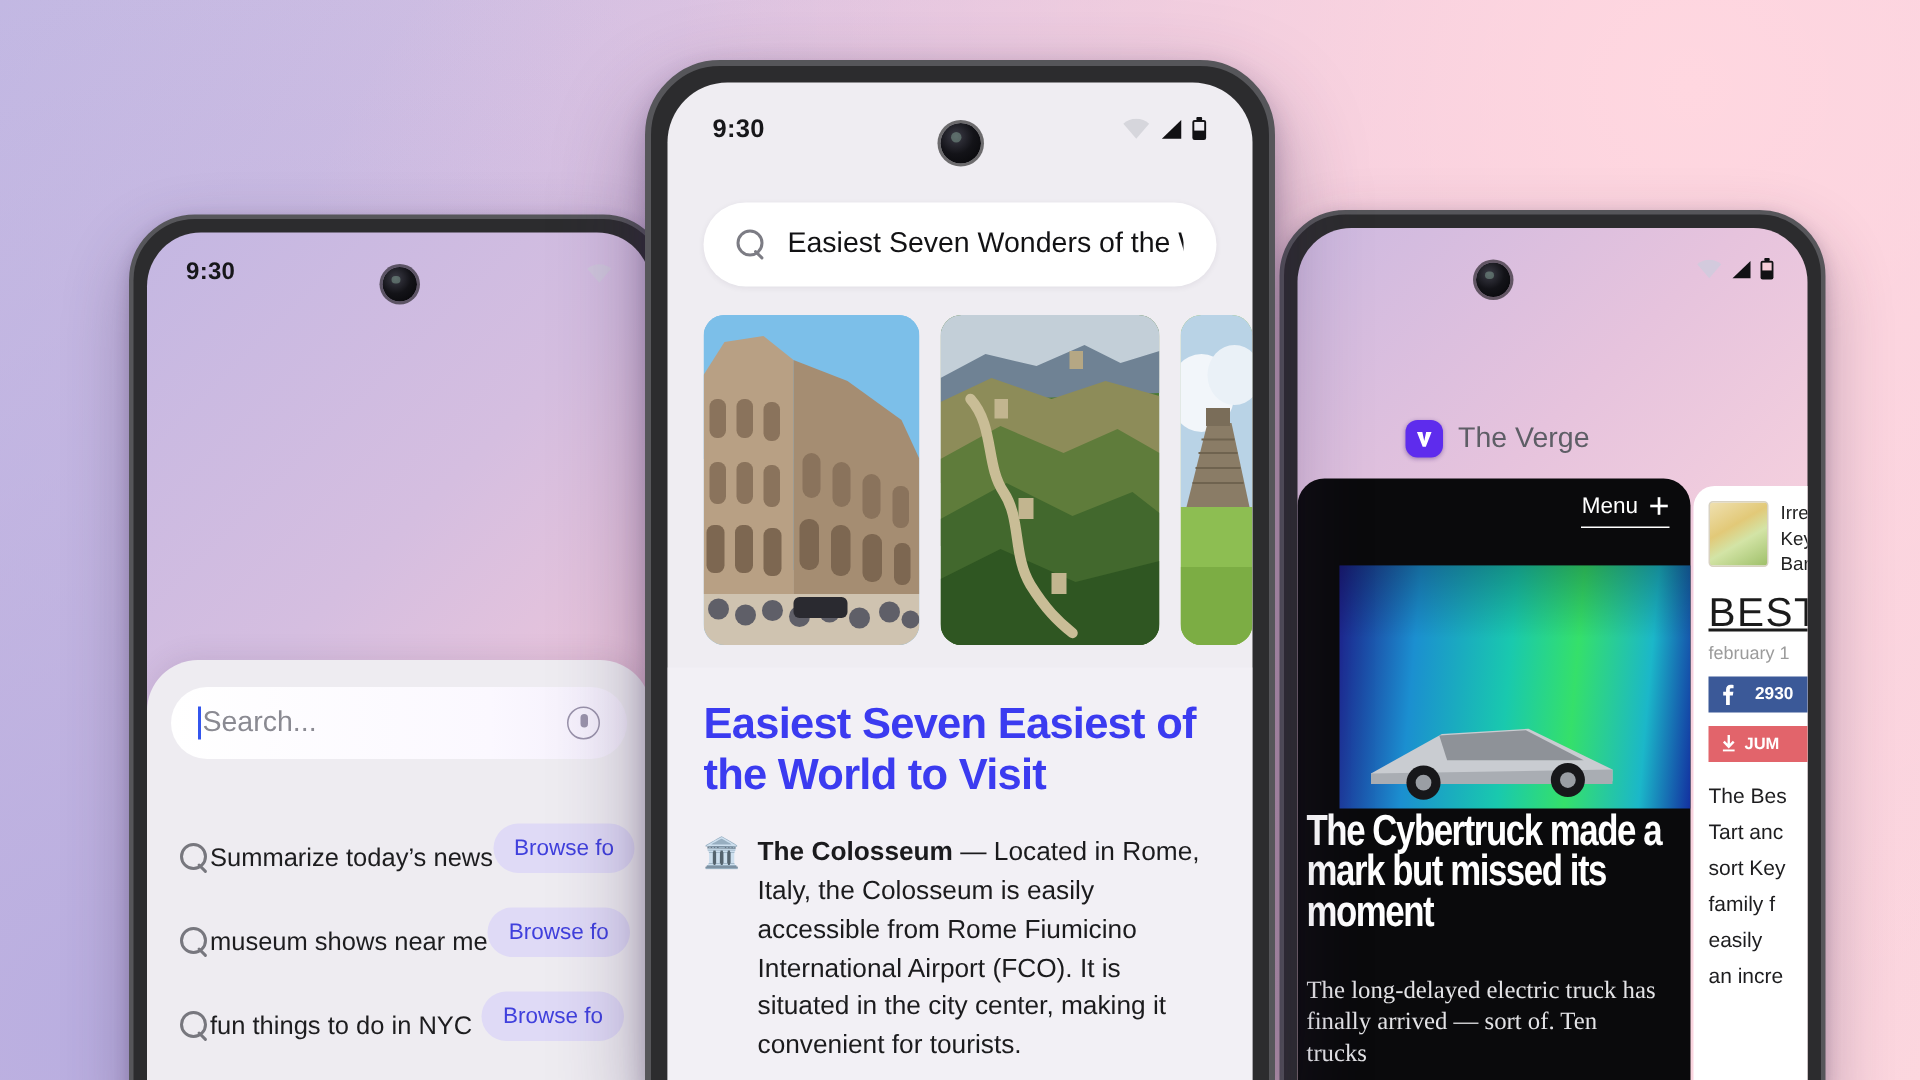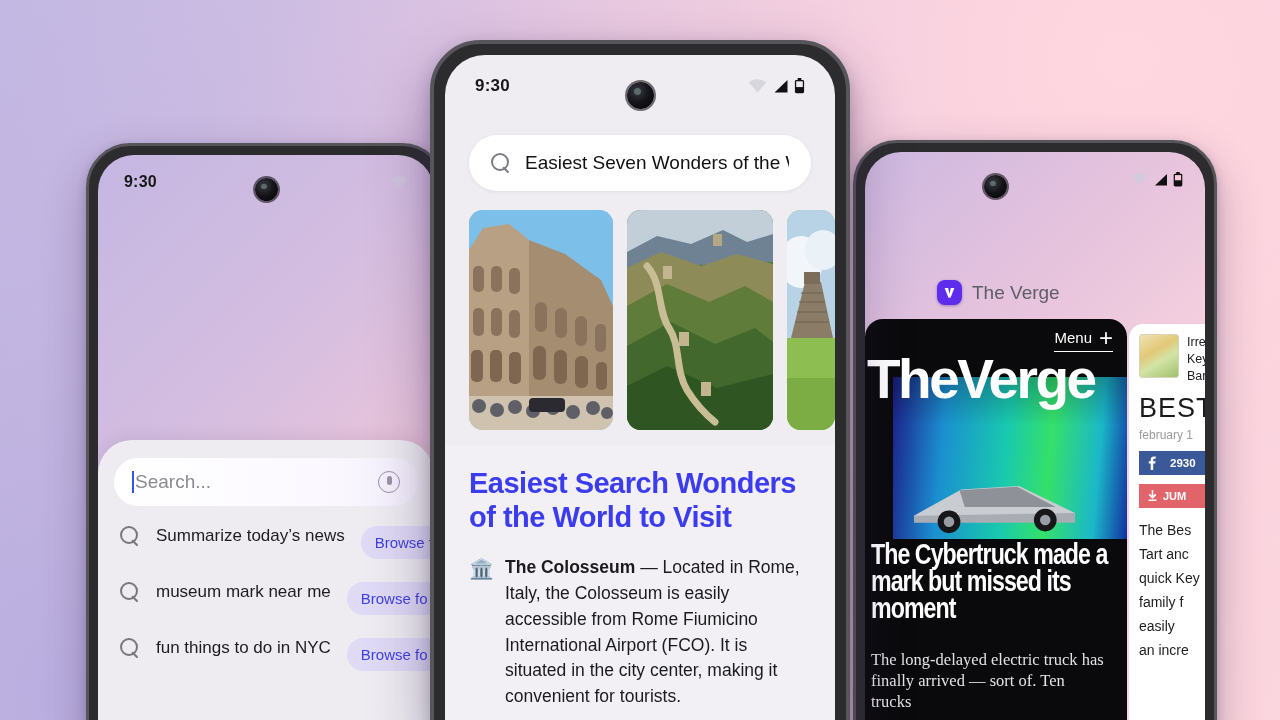--- a/index.html
+++ b/index.html
@@ -96,22 +96,22 @@
     border: 1.6px solid #9a93ab;
     position: relative;
   }
   #left-searchbar .mic-ring::after {
     content: ""; position: absolute; left: 50%; top: 4px;
     width: 5px; height: 9px; margin-left: -2.5px;
     border-radius: 3px; background: #9a93ab;
   }
   .sugg-list { position: absolute; left: 0; right: 0; top: 86px; }
   .sugg-row {
-    display: flex; align-items: flex-start;
-    height: 56px; padding: 0 18px 0 22px; gap: 16px;
+    display: flex; align-items: flex-end;
+    height: 56px; padding: 0 18px 0 22px; 
   }
   .sugg-text { font-size: 17px; color: #1d1d1f; white-space: nowrap; }
   .sugg-chip {
     margin-left: auto;
     background: #dfdaf6;
     color: #4040dd;
     font-size: 15px;
     padding: 8px 14px;
     border-radius: 18px;
     white-space: nowrap;
@@ -215,21 +215,21 @@
     font-size: 13px; color: #1d1d1f;
   }
   #recipe-top { display: flex; gap: 8px; }
   .recipe-thumb {
     width: 40px; height: 44px; flex: 0 0 auto; border-radius: 3px;
     background: linear-gradient(150deg,#efe0b0 0%, #e2c978 38%, #d3e4a6 60%, #9fc06a 100%);
     border: 1px solid #d8d2c2;
   }
   #recipe-top .rtxt { font-size: 12.5px; line-height: 1.35; color: #222; white-space: nowrap; }
   #recipe-lines { margin-top: 16px; font-size: 13px; line-height: 1.75; white-space: nowrap; }
-  #recipe-best { font-size: 27px; margin-top: 8px; letter-spacing: 1px; color: #1b1b1b; }
+  #recipe-best { font-size: 27px; margin-top: 8px; letter-spacing: 1px; color: #1b1b1b; text-decoration: underline; }
   #recipe-date { font-size: 12px; color: #9b9b9b; margin-top: 4px; white-space: nowrap; }
   .fb-btn {
     margin-top: 9px; height: 24px; width: 116px;
     background: #3b5998; color: #fff;
     display: flex; align-items: center; gap: 14px;
     padding-left: 9px; font-size: 11.5px; font-weight: 700;
   }
   .jump-btn {
     margin-top: 9px; height: 24px; width: 116px;
     background: #e2646b; color: #fff;
@@ -330,21 +330,21 @@
         </div>
 
         <div class="sugg-list">
           <div class="sugg-row">
             <span class="mag"></span>
             <span class="sugg-text">Summarize today’s news</span>
             <span class="sugg-chip">Browse fo</span>
           </div>
           <div class="sugg-row">
             <span class="mag"></span>
-            <span class="sugg-text">museum mark near me</span>
+            <span class="sugg-text">museum shows near me</span>
             <span class="sugg-chip">Browse fo</span>
           </div>
           <div class="sugg-row">
             <span class="mag"></span>
             <span class="sugg-text">fun things to do in NYC</span>
             <span class="sugg-chip">Browse fo</span>
           </div>
         </div>
       </div>
     </div>
@@ -390,21 +390,20 @@
           <svg class="truck" viewBox="0 0 200 82">
             <polygon points="8,60 62,30 128,26 192,57 192,66 8,66" fill="#c9ccd1"></polygon>
             <polygon points="60,31 126,27 170,50 66,50" fill="#8e9298"></polygon>
             <polygon points="8,60 192,57 192,68 8,68" fill="#a9adb3"></polygon>
             <circle cx="48" cy="67" r="13" fill="#17171a"></circle>
             <circle cx="48" cy="67" r="6" fill="#9a9ea4"></circle>
             <circle cx="158" cy="65" r="13" fill="#17171a"></circle>
             <circle cx="158" cy="65" r="6" fill="#9a9ea4"></circle>
           </svg>
         </div>
-        <div id="verge-masthead">TheVerge</div>
         <div id="verge-headline">The Cybertruck made a mark but missed its moment</div>
         <div id="verge-sub">The long-delayed electric truck has finally arrived — sort of. Ten trucks</div>
       </div>
 
       <div id="recipe-card">
         <div id="recipe-top">
           <span class="recipe-thumb"></span>
           <span class="rtxt">
             <span>Irre</span><br>
             <span>Key</span><br>
@@ -421,21 +420,21 @@
         </div>
         <div class="jump-btn">
           <svg width="9" height="11" viewBox="0 0 9 11">
             <path d="M4.5 0 V7 M1.2 4.4 L4.5 7.8 L7.8 4.4 M0.6 10.4 H8.4" stroke="#ffffff" stroke-width="1.6" fill="none"></path>
           </svg>
           <span>JUM</span>
         </div>
         <div id="recipe-body">
           <span>The Bes</span><br>
           <span>Tart anс</span><br>
-          <span>quick Key</span><br>
+          <span>sort Key</span><br>
           <span>family f</span><br>
           <span>easily</span><br>
           <span>an incre</span><br>
           
         </div>
       </div>
     </div>
   </div>
 
   <div class="phone" id="phone-center">
@@ -537,21 +536,21 @@
                 <path d="M12 92 H38"></path>
                 <path d="M14 83 H36"></path>
             </g>
             <rect y="128" width="48" height="92" fill="#8dbe52"></rect>
             <rect y="168" width="48" height="52" fill="#7cad44"></rect>
           </svg>
         </div>
       </div>
 
       <div id="content-area">
-        <div id="center-headline">Easiest Search Wonders of the World to Visit</div>
+        <div id="center-headline">Easiest Seven Easiest of the World to Visit</div>
 
         <div class="bullet">
           <span class="emo">🏛️</span>
           <span class="btxt"><b>The Colosseum</b><span> — Located in Rome, Italy, the Colosseum is easily accessible from Rome Fiumicino International Airport (FCO). It is situated in the city center, making it convenient for tourists.</span></span>
         </div>
 
       </div>
     </div>
   </div>
 

